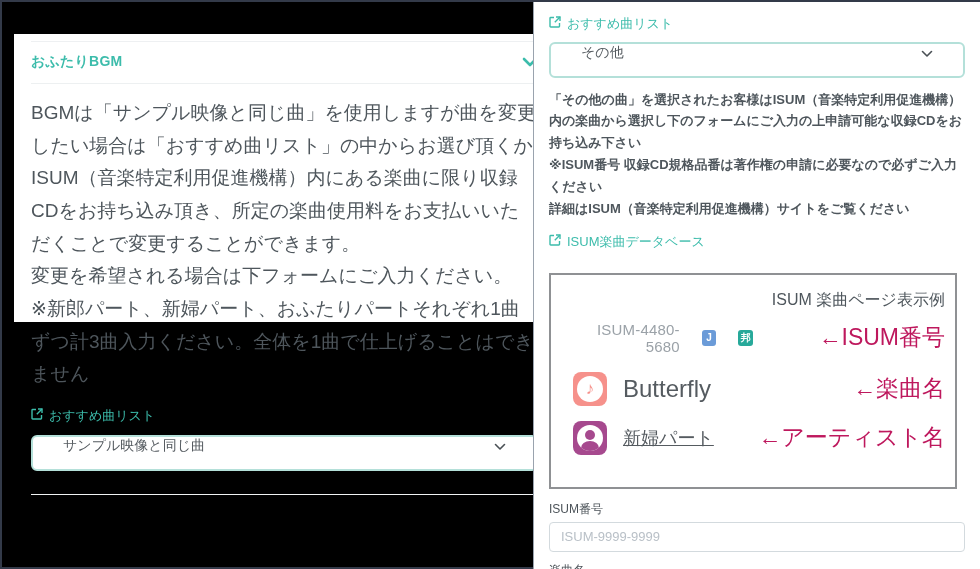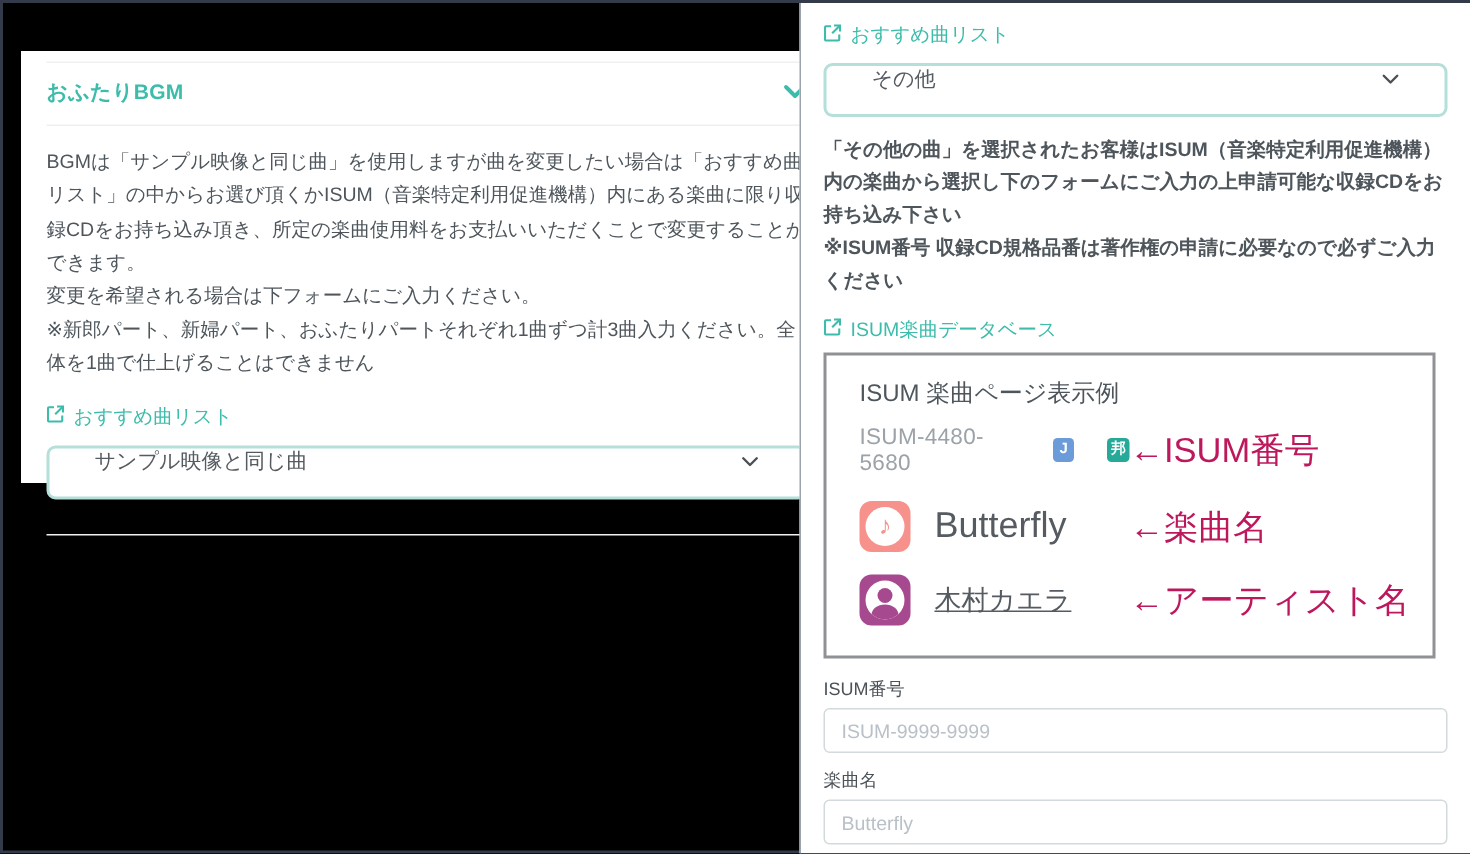--- a/index.html
+++ b/index.html
@@ -20,21 +20,21 @@
 
   .panel-header{
     display:flex;align-items:center;justify-content:space-between;
     padding:11px 0 12px;border-bottom:1px solid #edf0f1;cursor:pointer;
   }
   .panel-title{
     margin:0;font-size:14px;font-weight:bold;color:#3cbcab;letter-spacing:.2px;
   }
   .chev{flex:0 0 auto;}
 
-  .body-text{margin:13px 0 0;font-size:13px;line-height:1.72;color:#4e565c;}
+  .body-text{margin:13px 0 0;font-size:19px;line-height:1.72;color:#4e565c;}
   .body-text.tight{margin:0;}
 
   .link{
     display:inline-flex;align-items:center;gap:6px;
     color:#3cbcab;font-size:13px;text-decoration:none;cursor:pointer;
   }
   .link-row{margin-top:15px;}
   .link-row-r{margin-top:2px;}
 
   .select{
@@ -48,22 +48,22 @@
 
   .divider{height:1px;background:#f0f2f3;}
   .div-left{margin-top:23px;}
 
   .notes{margin-top:11px;}
   .note{margin:0;font-size:13px;line-height:1.68;color:#4e565c;font-weight:bold;}
 
   .dblink-row{margin-top:13px;}
 
   .example-box{
-    margin-top:6px;border:2px solid #8f9194;background:#fff;
-    padding:13px 10px 20px 22px;box-sizing:border-box;width:calc(100% - 8px);
+    margin-top:22px;border:2px solid #8f9194;background:#fff;
+    padding:13px 10px 32px 22px;box-sizing:border-box;width:calc(100% - 8px);text-align:right;
   }
   .ex-title{font-size:16px;color:#4e565c;margin:2px 0 10px;}
   .ex-row{display:grid;grid-template-columns:180px auto;align-items:center;}
   .ex-row1{margin-top:2px;}
   .ex-row2{margin-top:17px;}
   .ex-row3{margin-top:15px;}
   .ex-num-wrap{display:flex;align-items:center;gap:22px;}
   .ex-num{font-size:15px;color:#9ba2a8;letter-spacing:.2px;}
   .badge{
     width:16px;height:16px;border-radius:3px;color:#fff;
@@ -158,20 +158,21 @@
       <span class="sel-text">その他</span>
       <span>
         <svg width="12" height="8" viewBox="0 0 12 8">
             <polyline points="1.5,1.5 6,6 10.5,1.5" fill="none" stroke="#4a5055" stroke-width="1.6" stroke-linecap="round" stroke-linejoin="round"></polyline>
           </svg>
       </span>
     </div>
     <div class="notes">
       <p class="note">「その他の曲」を選択されたお客様はISUM（音楽特定利用促進機構）内の楽曲から選択し下のフォームにご入力の上申請可能な収録CDをお持ち込み下さい</p>
       <p class="note">※ISUM番号 収録CD規格品番は著作権の申請に必要なので必ずご入力ください</p>
+      <p class="note">詳細はISUM（音楽特定利用促進機構）サイトをご覧ください</p>
     </div>
     <div class="dblink-row">
       <a class="link">
         <span>
           <svg width="12" height="12" viewBox="0 0 12 12">
               <path d="M10.5 7v3.3c0 .4-.3.7-.7.7H1.7c-.4 0-.7-.3-.7-.7V2.2c0-.4.3-.7.7-.7H5" fill="none" stroke="#3cbcab" stroke-width="1.4"></path>
               <path d="M7 1h4v4" fill="none" stroke="#3cbcab" stroke-width="1.4"></path>
               <path d="M11 1L5.8 6.2" fill="none" stroke="#3cbcab" stroke-width="1.4"></path>
             </svg>
         </span>
@@ -201,21 +202,21 @@
         <span class="annot">←楽曲名</span>
       </div>
       <div class="ex-row ex-row3">
         <div class="ex-name-wrap">
           <span class="sq-icon artist-bg">
             <span class="sq-inner">
                 <span class="person-head"></span>
                 <span class="person-body"></span>
               </span>
           </span>
-          <span class="ex-artist">木村カエラ</span>
+          <span class="ex-artist">新婦パート</span>
         </div>
         <span class="annot">←アーティスト名</span>
       </div>
     </div>
 
     <div class="form">
       <div class="f-label">ISUM番号</div>
       <input class="f-input" type="text" placeholder="ISUM-9999-9999" style="">
       <div class="f-label">楽曲名</div>
       <input class="f-input" type="text" placeholder="Butterfly" style="">

